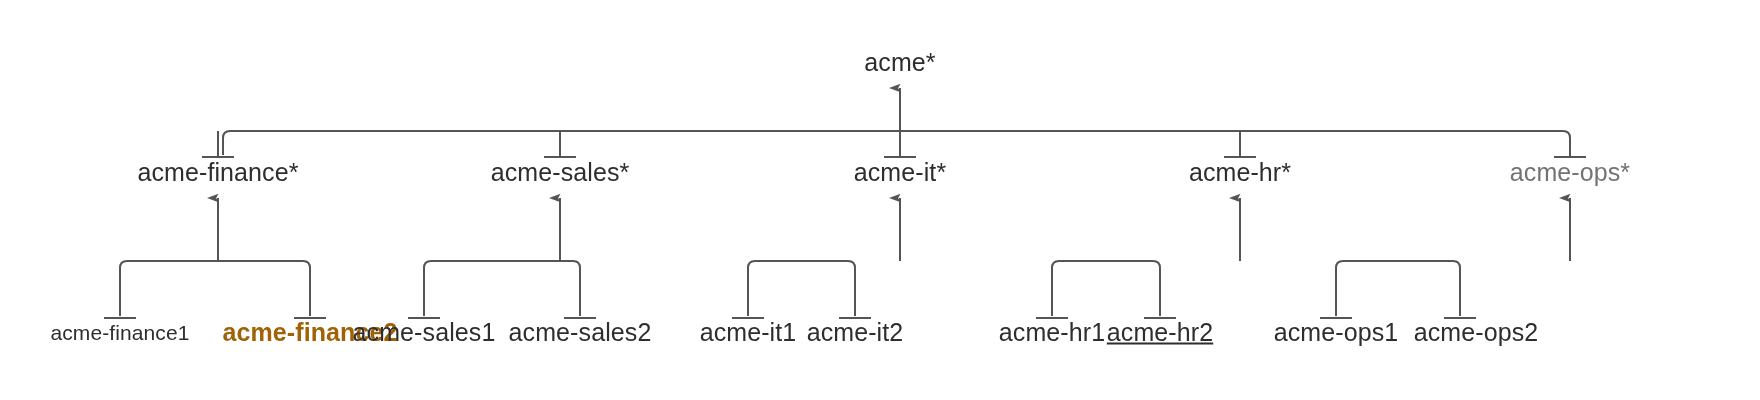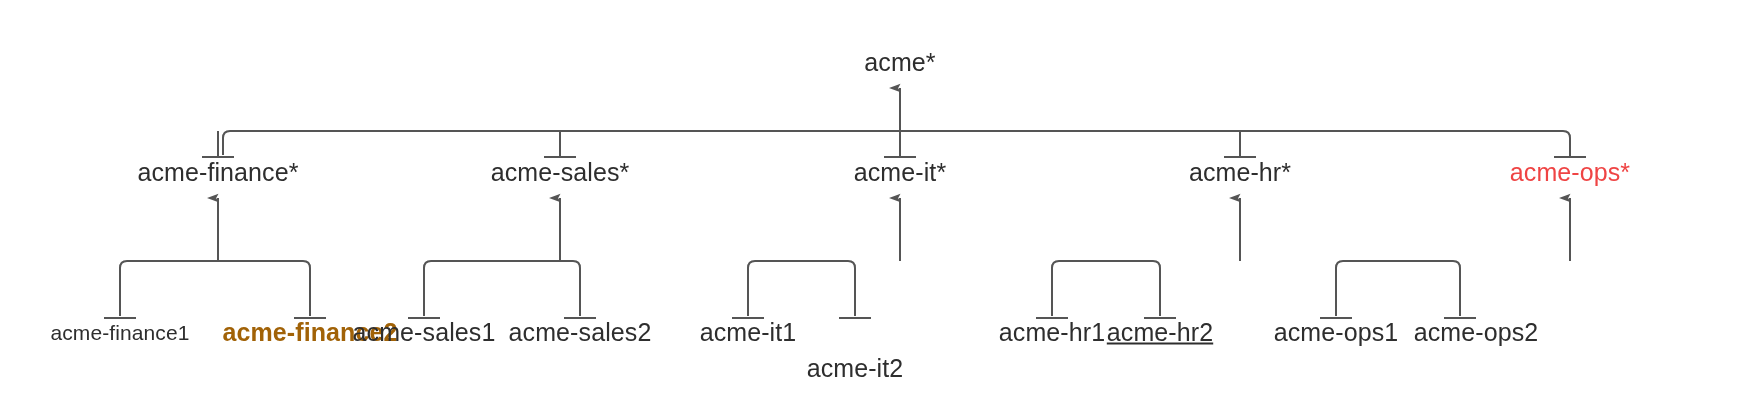--- a/index.html
+++ b/index.html
@@ -114,26 +114,26 @@
         <path d="M 1444 318 L 1476 318"></path>
       </g>
   </svg>
 
   <div id="label-layer">
       <div class="node-label level-root" style="left: 900px; top: 62px; color: rgb(46, 46, 46); font-size: 25px;">acme*</div>
       <div class="node-label level-mid" style="left: 218px; top: 172px; color: rgb(46, 46, 46); font-size: 25px;">acme-finance*</div>
       <div class="node-label level-mid" style="left: 560px; top: 172px; color: rgb(46, 46, 46); font-size: 25px; text-align: right;">acme-sales*</div>
       <div class="node-label level-mid" style="left: 900px; top: 172px; color: rgb(46, 46, 46); font-size: 25px;">acme-it*</div>
       <div class="node-label level-mid" style="left: 1240px; top: 172px; color: rgb(46, 46, 46); font-size: 25px;">acme-hr*</div>
-      <div class="node-label level-mid" style="left: 1570px; top: 172px; color: #ef4444; font-size: 25px;">acme-ops*</div>
+      <div class="node-label level-mid" style="left: 1570px; top: 172px; color: #737373; font-size: 25px;">acme-ops*</div>
       <div class="node-label level-leaf" style="left: 120px; top: 332px; color: rgb(46, 46, 46); font-size: 21px;">acme-finance1</div>
       <div class="node-label level-leaf" style="left: 310px; top: 332px; color: #a16207; font-size: 25px; font-weight: bold;">acme-finance2</div>
       <div class="node-label level-leaf" style="left: 424px; top: 332px; color: rgb(46, 46, 46); font-size: 25px;">acme-sales1</div>
       <div class="node-label level-leaf" style="left: 580px; top: 332px; color: rgb(46, 46, 46); font-size: 25px;">acme-sales2</div>
       <div class="node-label level-leaf" style="left: 748px; top: 332px; color: rgb(46, 46, 46); font-size: 25px;">acme-it1</div>
-      <div class="node-label level-leaf" style="left: 855px; top: 332px; color: rgb(46, 46, 46); font-size: 25px; margin-top: 36px;">acme-it2</div>
+      <div class="node-label level-leaf" style="left: 855px; top: 332px; color: rgb(46, 46, 46); font-size: 25px;">acme-it2</div>
       <div class="node-label level-leaf" style="left: 1052px; top: 332px; color: rgb(46, 46, 46); font-size: 25px;">acme-hr1</div>
       <div class="node-label level-leaf" style="left: 1160px; top: 332px; color: rgb(46, 46, 46); font-size: 25px; text-decoration: underline;">acme-hr2</div>
       <div class="node-label level-leaf" style="left: 1336px; top: 332px; color: rgb(46, 46, 46); font-size: 25px;">acme-ops1</div>
       <div class="node-label level-leaf" style="left: 1460px; top: 332px; color: rgb(46, 46, 46); font-size: 25px; margin-left: 16px;">acme-ops2</div>
     </div>
 
 </div>
 
 </body></html>

